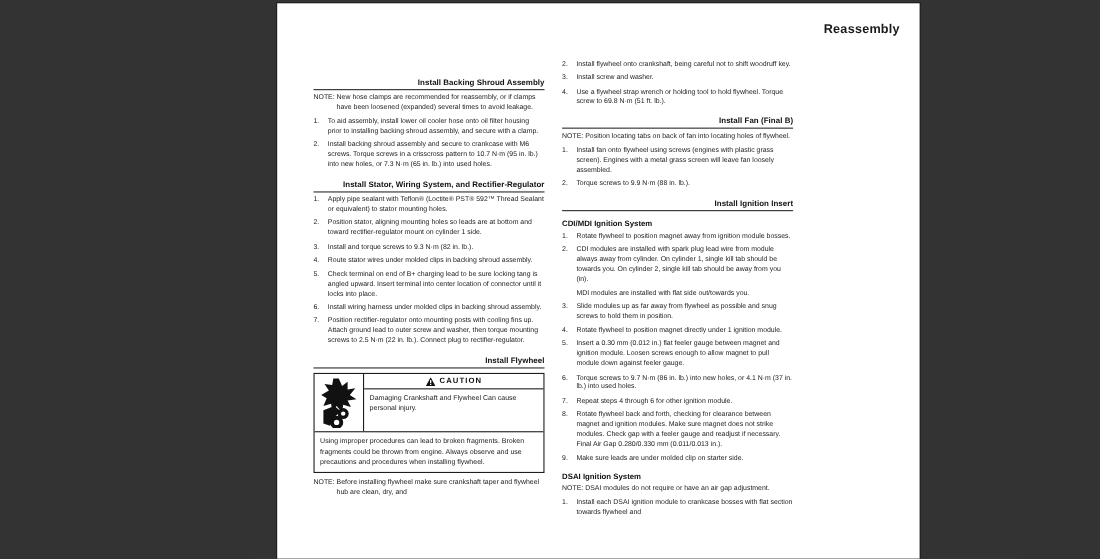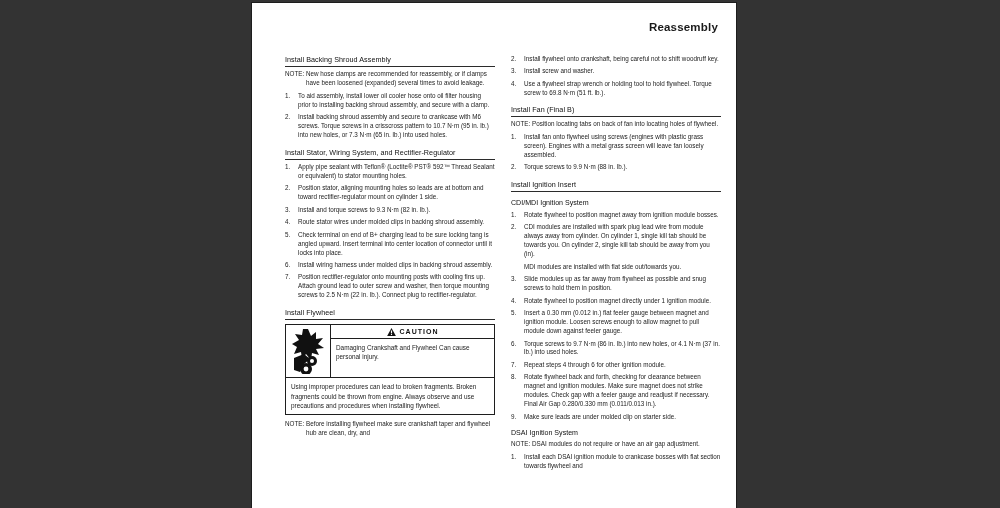--- a/index.html
+++ b/index.html
@@ -16,21 +16,21 @@
   }
   #viewer {
     position: absolute;
     inset: 0;
     background: #333333;
   }
   #page {
     position: absolute;
     left: 252px;
     top: 3px;
-    width: 484px;
+    width: 584px;
     height: 505px;
     background: #ffffff;
     box-shadow: 0 0 0 1px #1d1d1d;
     overflow: hidden;
   }
   #page-header {
     position: absolute;
     right: 18px;
     top: 18px;
     font-size: 11.5px;
@@ -44,34 +44,35 @@
     top: 52px;
     width: 436px;
     display: flex;
     gap: 16px;
   }
   .col {
     width: 210px;
   }
   h2.sec {
     font-size: 7.2px;
-    font-weight: normal;
+    font-weight: bold;
     color: #101010;
-    margin: 0 0 2px 0;
+    margin: 15px 0 2px 0;
     line-height: 1.25;
     letter-spacing: .05px;
+    text-align: right;
   }
   .sec-rule {
     border: 0;
     border-top: 1.1px solid #2b2b2b;
     margin: 0 0 3px 0;
   }
   h3.subsec {
     font-size: 7.1px;
-    font-weight: normal;
+    font-weight: bold;
     color: #101010;
     margin: 7px 0 3px 0;
     line-height: 1.25;
   }
   .note {
     display: flex;
     font-size: 6.3px;
     line-height: 1.42;
     color: #1c1c1c;
     margin: 0 0 4px 0;

